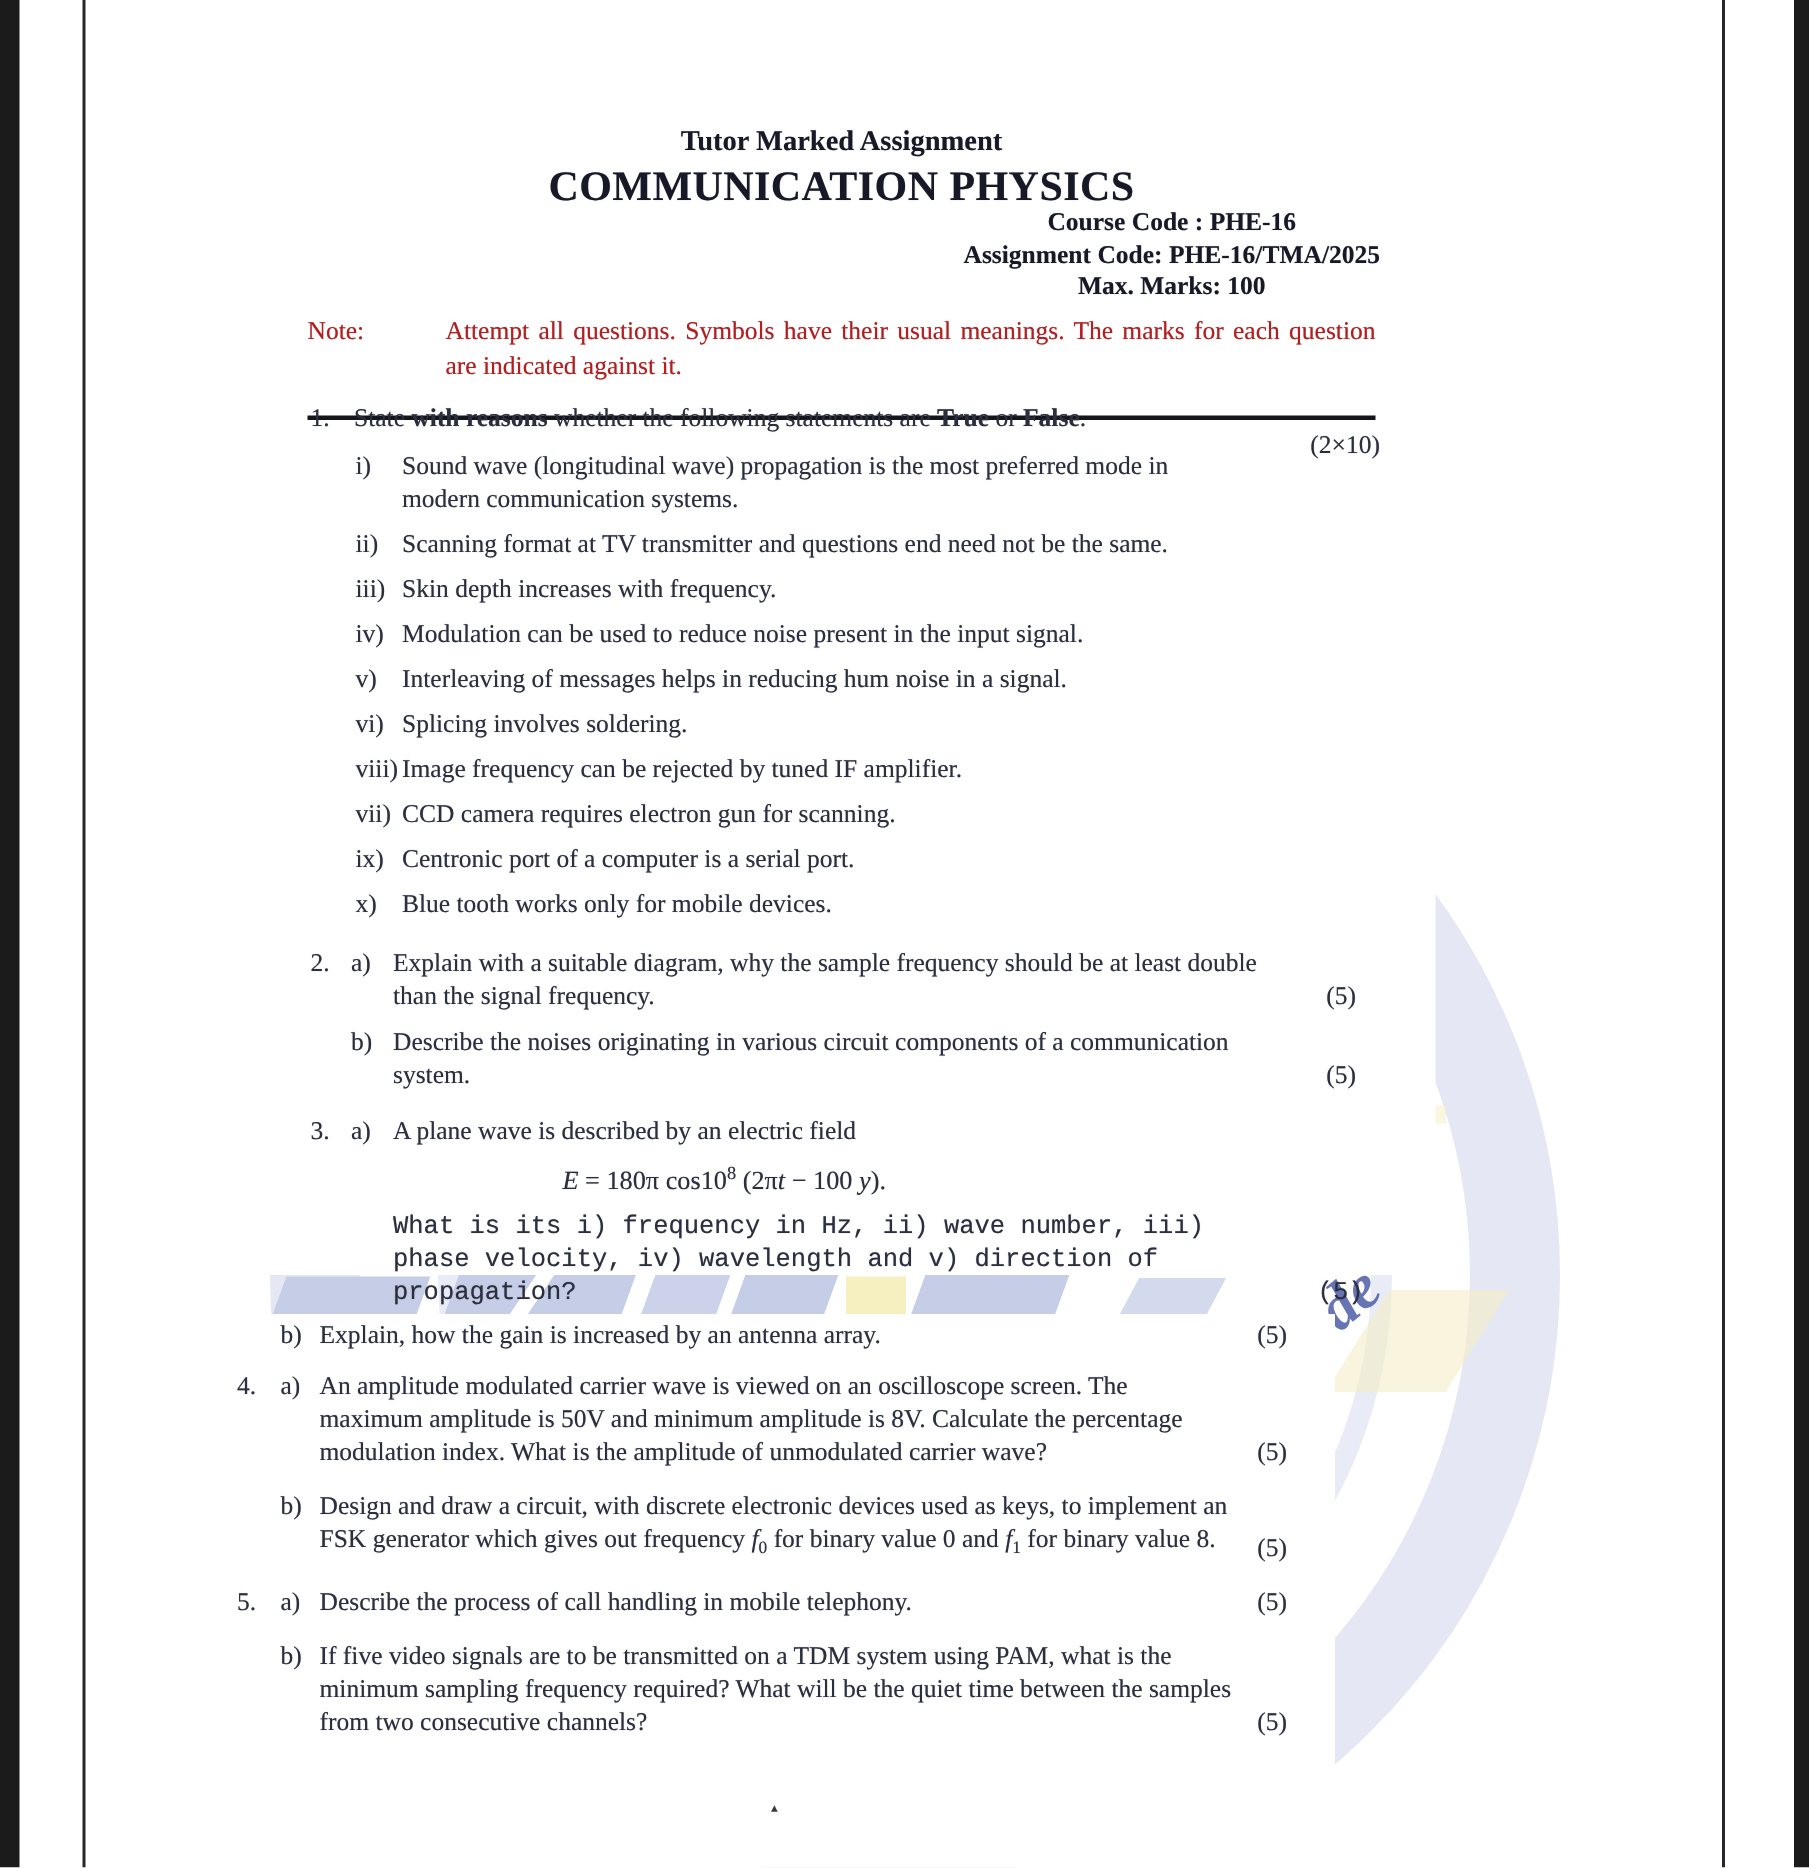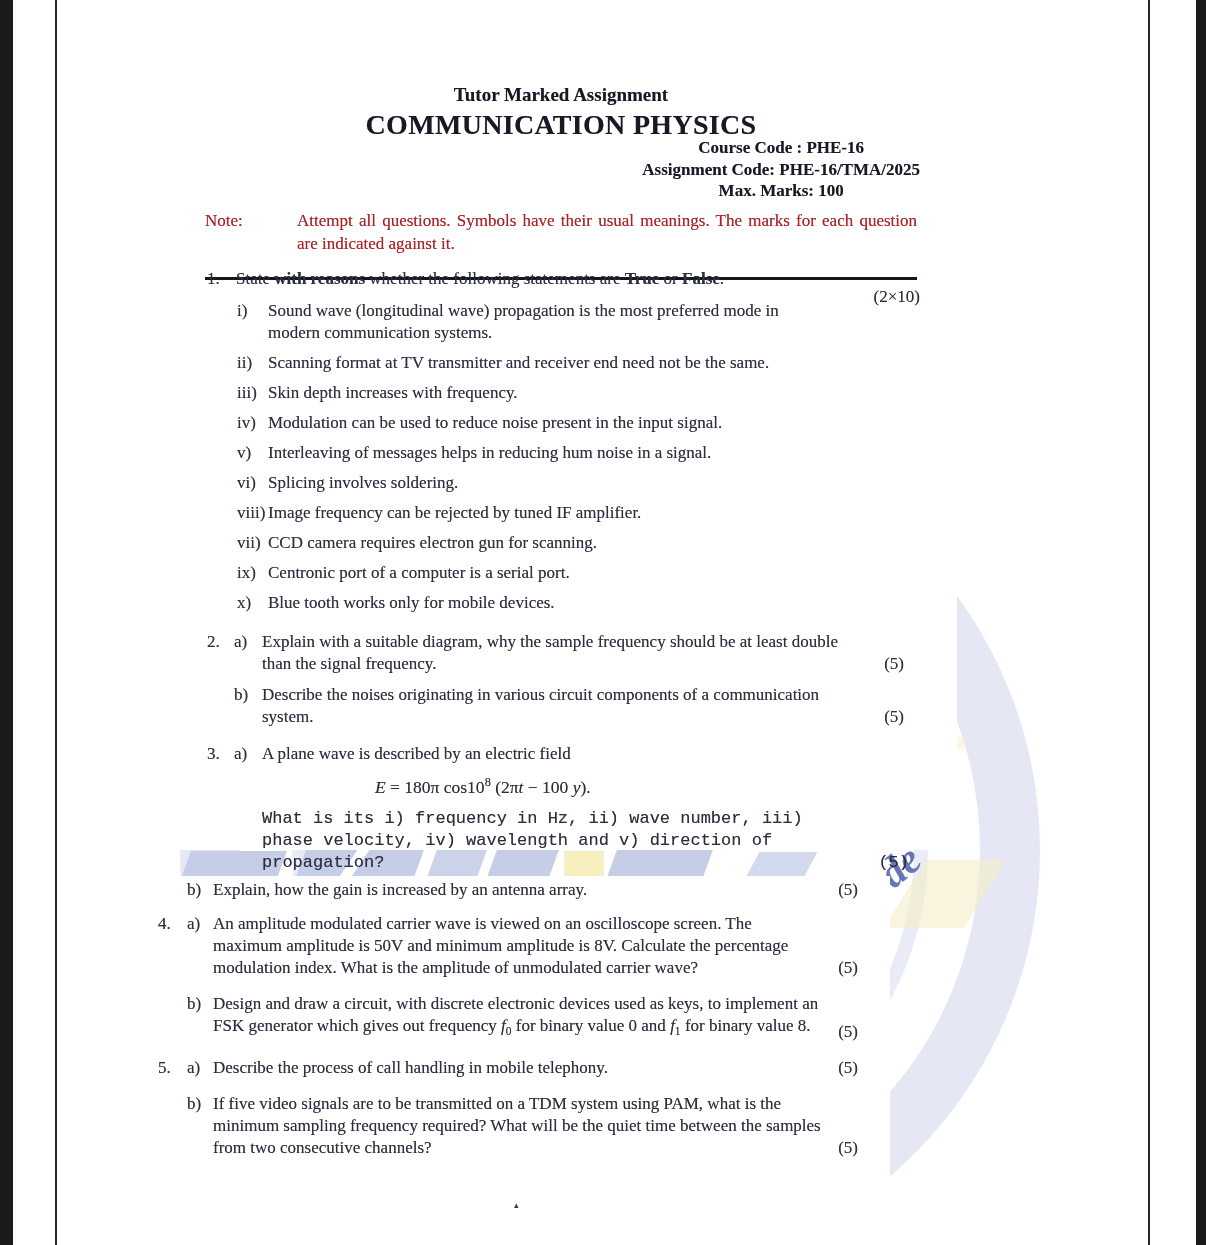--- a/index.html
+++ b/index.html
@@ -134,21 +134,21 @@
     <span class="marks">(2×10)</span>
   </div>
 
   <div class="q1items txt">
     <div class="sitem">
         <span class="qlabel">i)</span>
         <span class="stext">Sound wave (longitudinal wave) propagation is the most preferred mode in modern communication systems.</span>
       </div>
     <div class="sitem">
         <span class="qlabel">ii)</span>
-        <span class="stext">Scanning format at TV transmitter and receiver end need not be the same.</span>
+        <span class="stext">Scanning format at TV transmitter and questions end need not be the same.</span>
       </div>
     <div class="sitem">
         <span class="qlabel">iii)</span>
         <span class="stext">Skin depth increases with frequency.</span>
       </div>
     <div class="sitem">
         <span class="qlabel">iv)</span>
         <span class="stext">Modulation can be used to reduce noise present in the input signal.</span>
       </div>
     <div class="sitem">

